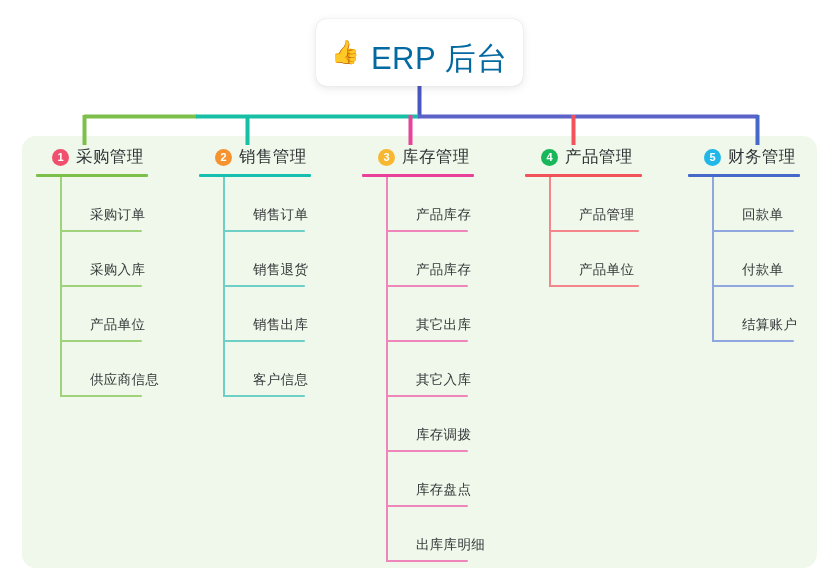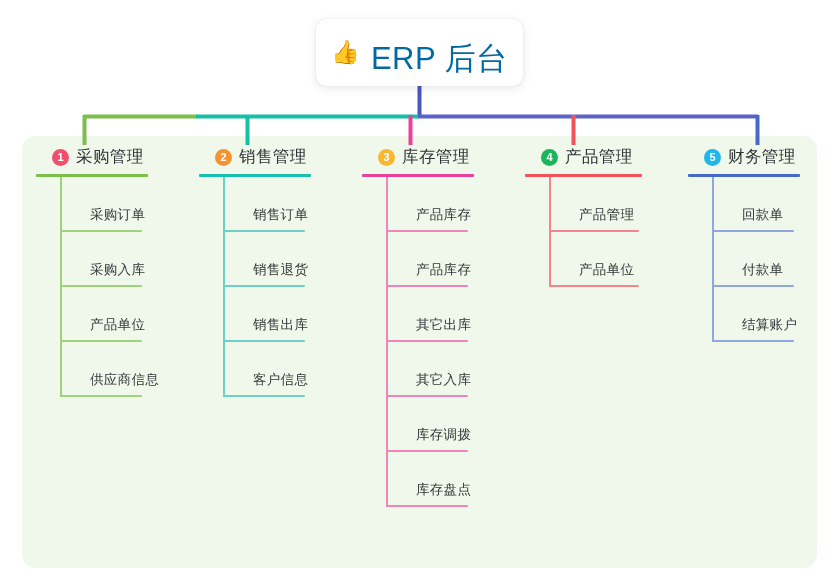--- a/index.html
+++ b/index.html
@@ -249,20 +249,24 @@
             <div class="leaf-rule" style="background: rgb(239, 133, 186); width: 82px;"></div>
           </div>
           <div class="leaf">
             <span class="leaf-label">库存调拨</span>
             <div class="leaf-rule" style="background: rgb(239, 133, 186); width: 82px;"></div>
           </div>
           <div class="leaf">
             <span class="leaf-label">库存盘点</span>
             <div class="leaf-rule" style="background: rgb(239, 133, 186); width: 82px;"></div>
           </div>
+          <div class="leaf">
+            <span class="leaf-label">出库库明细</span>
+            <div class="leaf-rule" style="background: rgb(239, 133, 186); width: 82px;"></div>
+          </div>
         </div>
       </div>
       <div class="column" style="left: 525px;">
         <div class="col-head">
           <span class="badge" style="background: rgb(25, 183, 89);">4</span>
           <span class="col-title">产品管理</span>
         </div>
         <div class="head-rule" style="background: rgb(242, 83, 91); width: 117px;"></div>
         <div class="col-body">
           <div class="spine" style="background: rgb(244, 133, 139);"></div>

